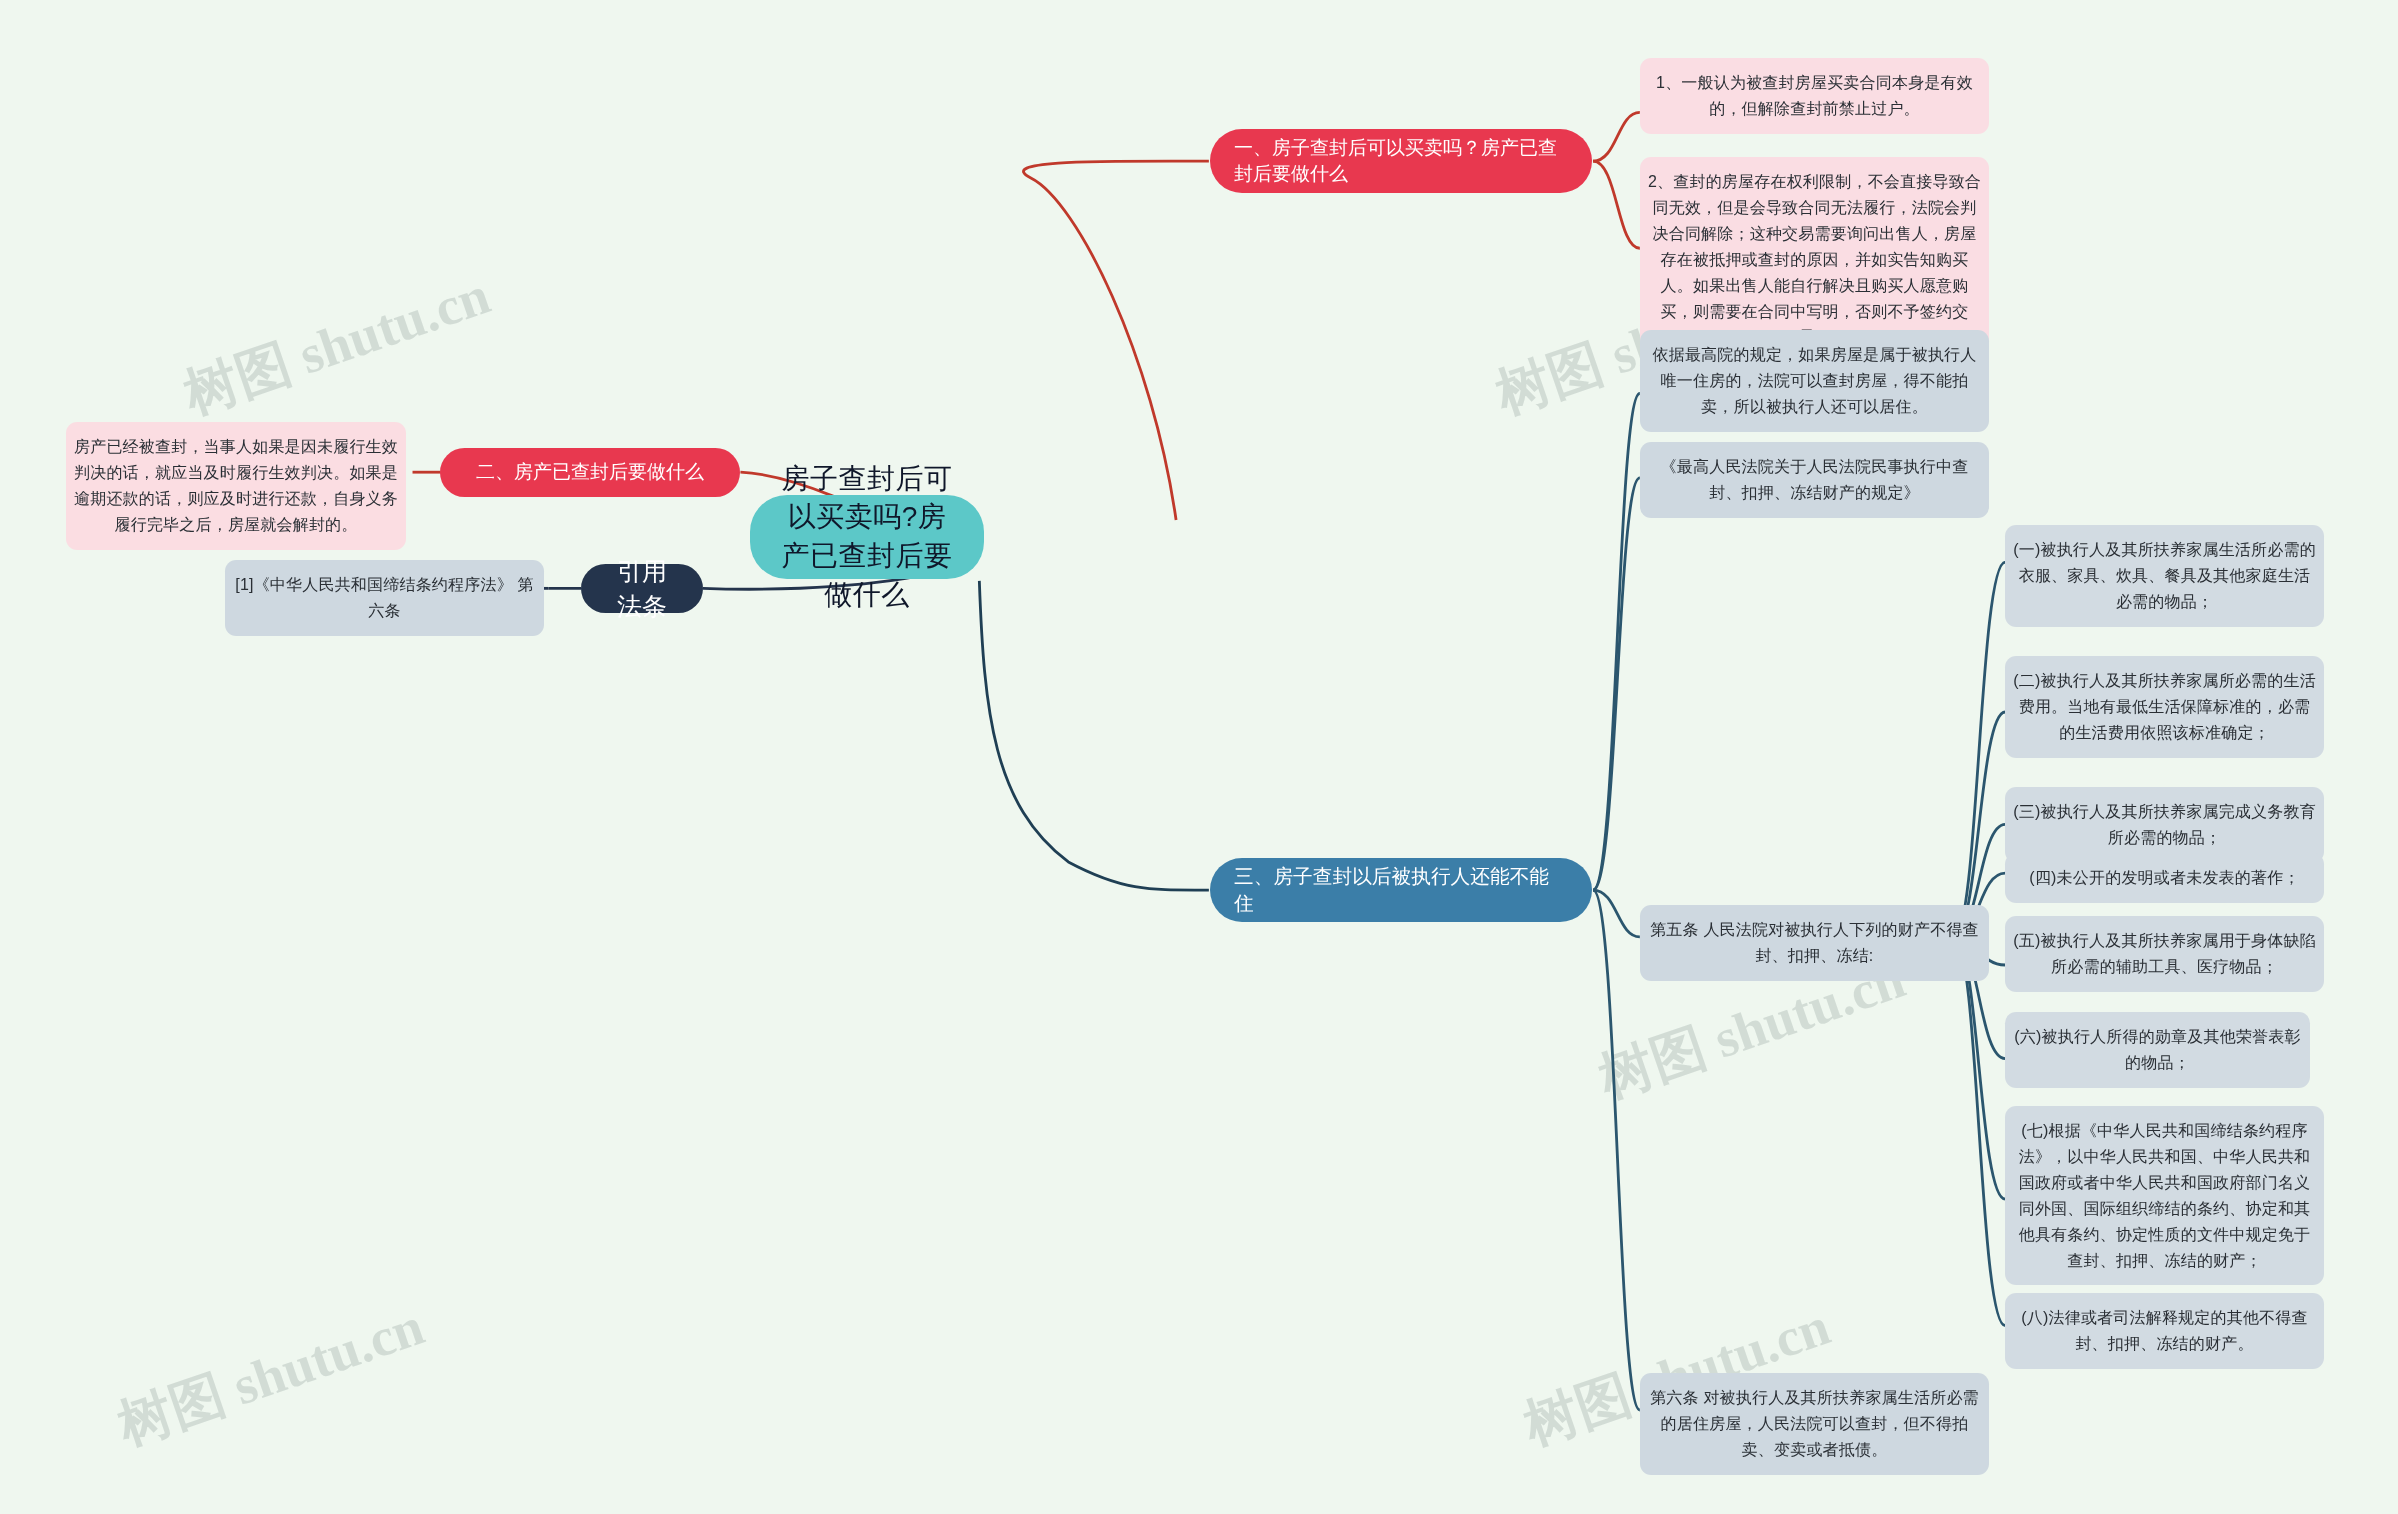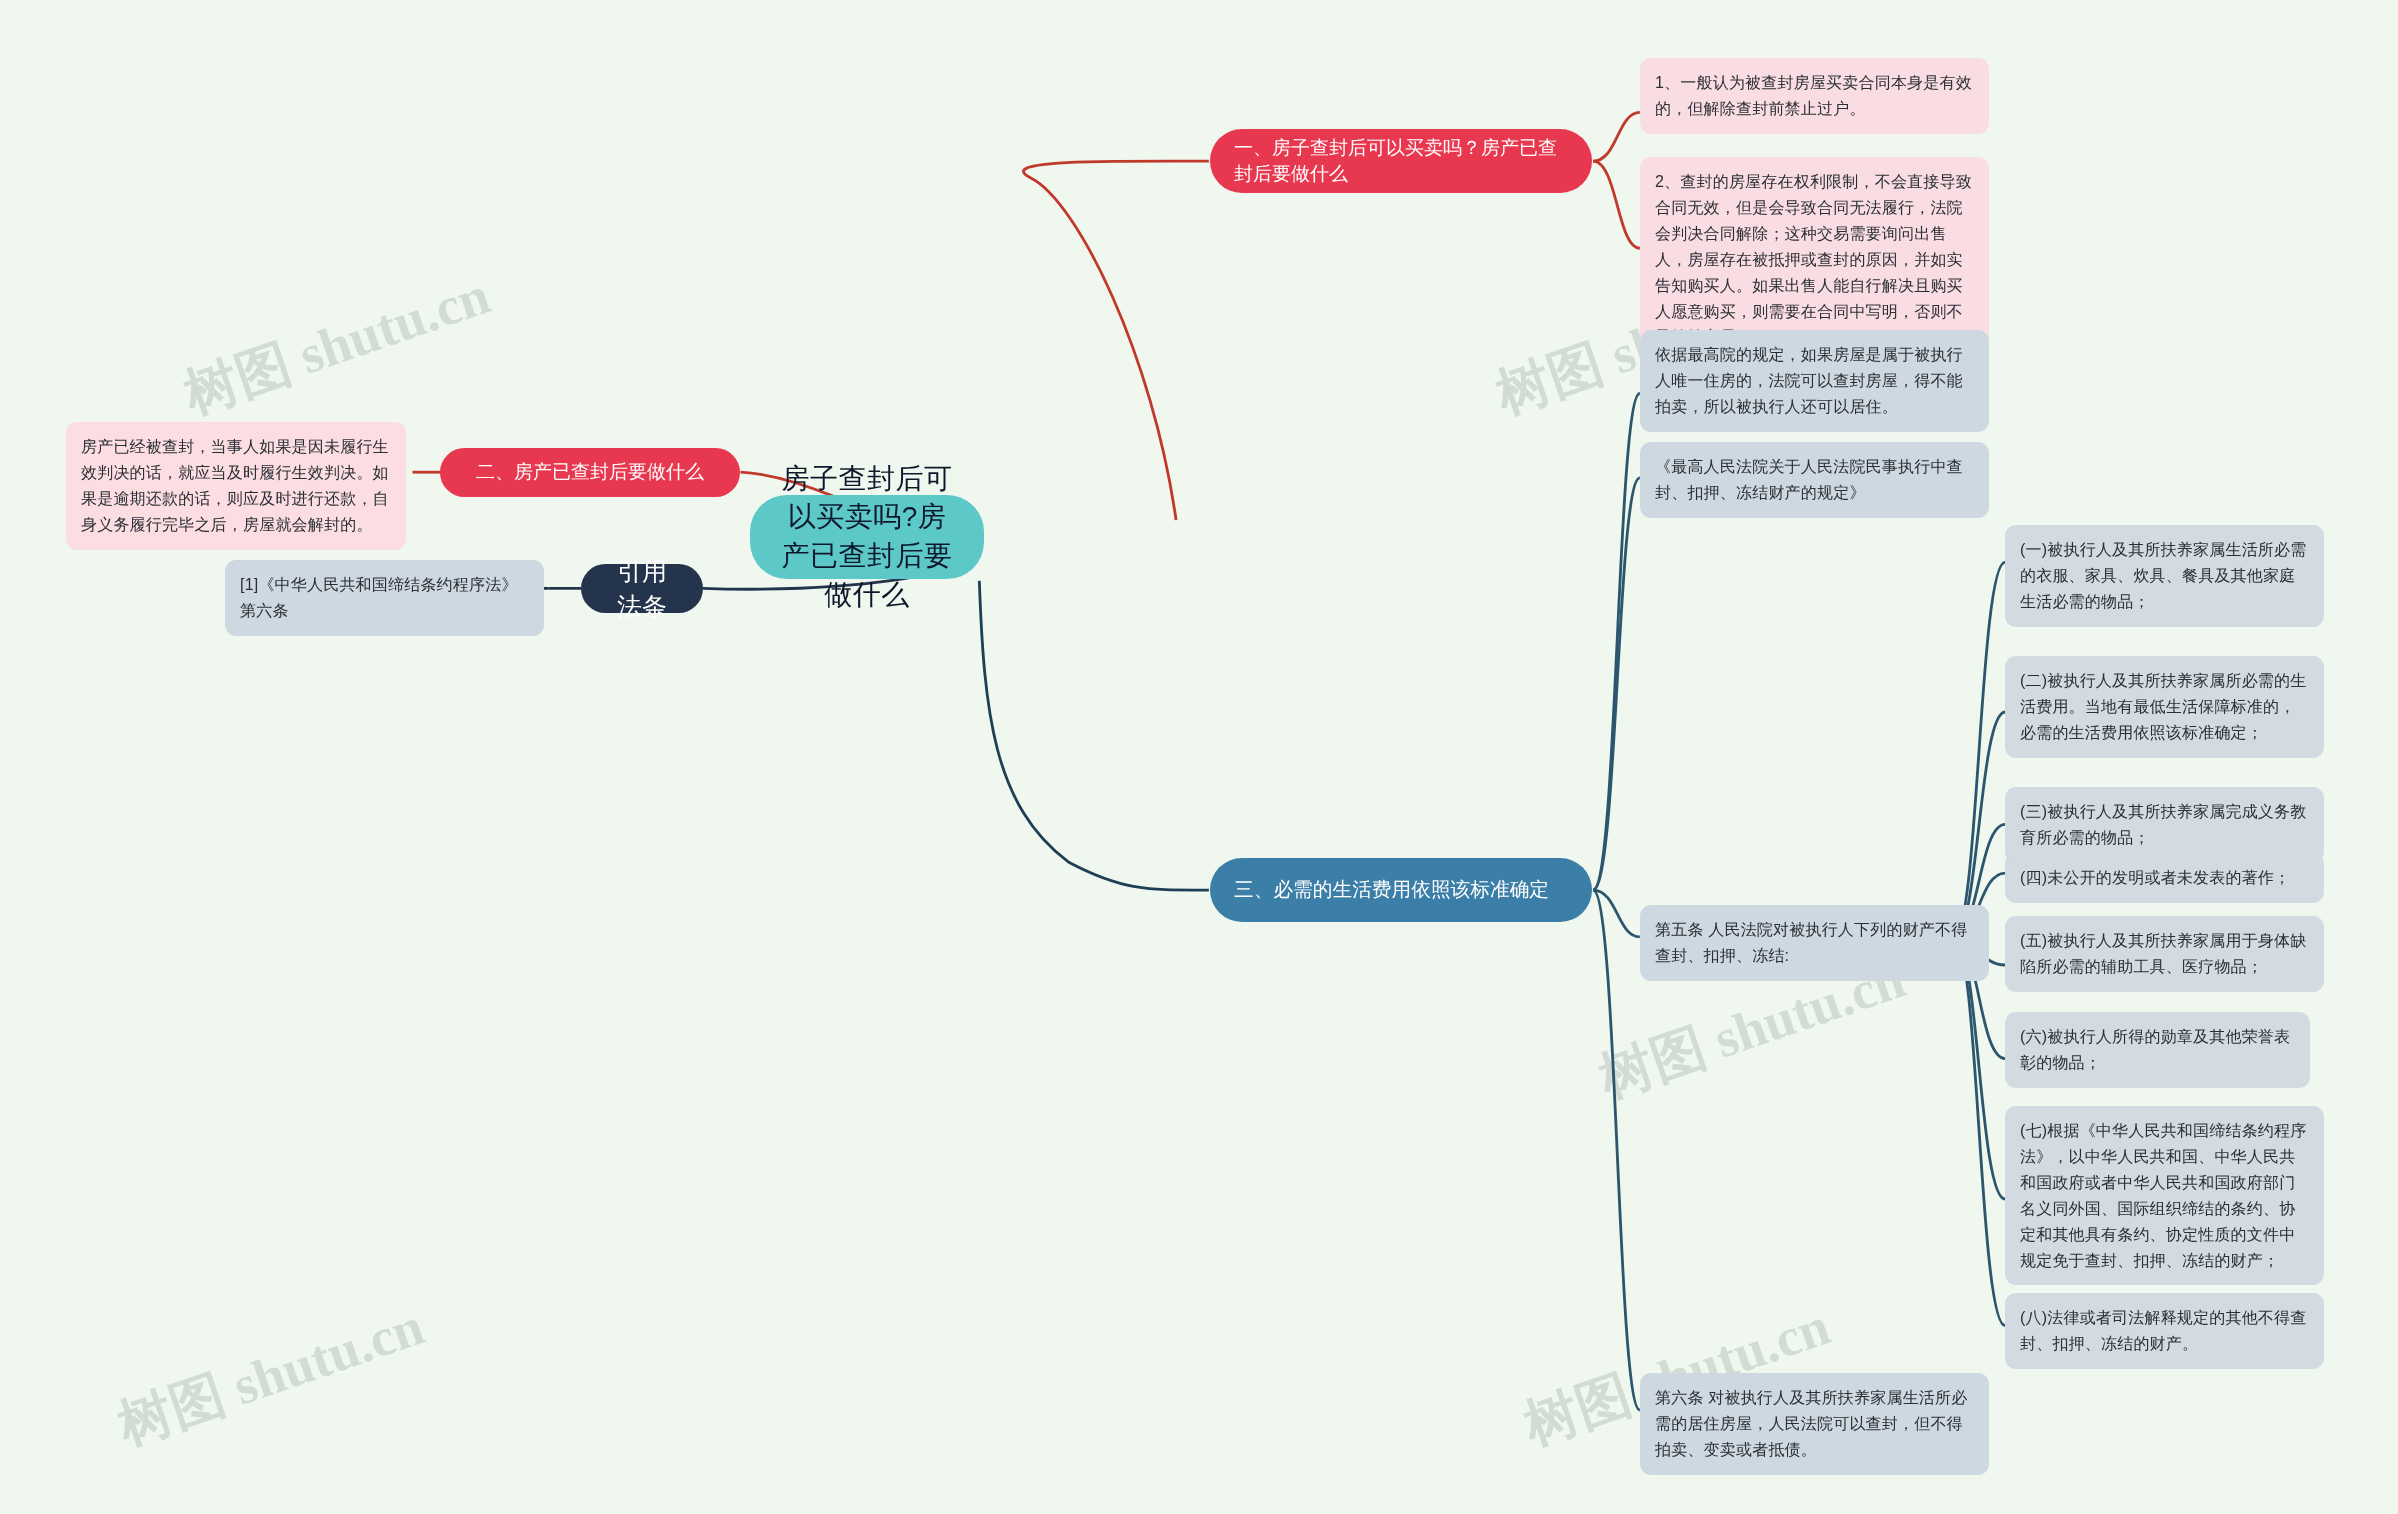--- a/index.html
+++ b/index.html
@@ -66,23 +66,23 @@
   .node-dark {
     background: #24344c;
     font-size: 25px;
     border-radius: 28px;
   }
   .leaf {
     position: absolute;
     border-radius: 11.2px;
     font-size: 16px;
     line-height: 1.62;
-    padding: 12px 15px;
+    padding: 12px 7px;
     color: #2a2f35;
-    text-align: left;
+    text-align: center;
     letter-spacing: 0.2px;
   }
   .leaf-pink { background: #fadde3; }
   .leaf-gray { background: #ced8e0; }
   .leaf-gray2 { background: #d2dbe2; }
   .leaf-pink2 { background: #fbdde2; }
 </style>
 </head>
 <body>
 
@@ -135,21 +135,21 @@
 
   <div class="node node-red" style="left:1210px; top:129px; width:382px; height:64px;">
     <span>一、房子查封后可以买卖吗？房产已查封后要做什么</span>
   </div>
 
   <div class="node node-red" style="left:440px; top:448px; width:300px; height:49px; justify-content:center; text-align:center;">
     <span>二、房产已查封后要做什么</span>
   </div>
 
   <div class="node node-blue" style="left:1210px; top:858px; width:382px; height:64px;">
-    <span>三、必需的生活费用依照该标准确定</span>
+    <span>三、房子查封以后被执行人还能不能住</span>
   </div>
 
   <div class="node node-dark" style="left:581px; top:564px; width:122px; height:49px;">
     <span>引用法条</span>
   </div>
 
   <div class="leaf leaf-pink" style="left:1640px; top:58px; width:349px;">
     <span>1、一般认为被查封房屋买卖合同本身是有效的，但解除查封前禁止过户。</span>
   </div>
   <div class="leaf leaf-pink" style="left:1640px; top:157px; width:349px;">

